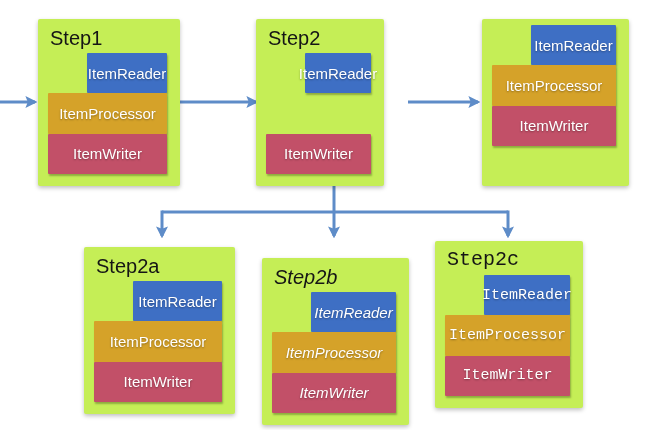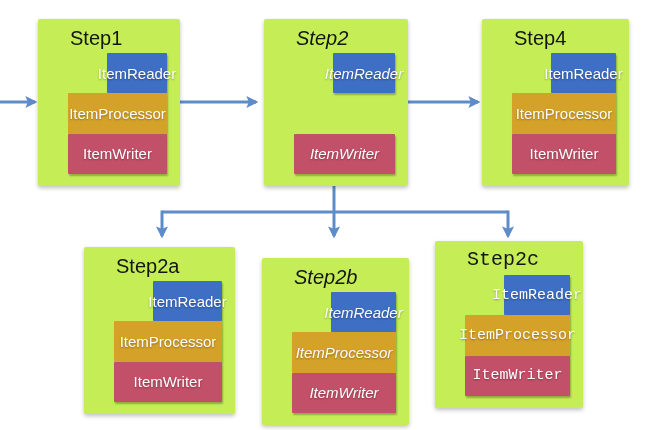--- a/index.html
+++ b/index.html
@@ -32,24 +32,24 @@
     fill:none;
   }
   .arrowhead-shape{fill:var(--connector);}
   .step{
     position:absolute;
     box-sizing:border-box;
     height:167px;
     background:var(--step-background);
     border-radius:2px;
     box-shadow:0 2px 4px rgba(0,0,0,0.25);
-    padding:6px 13px 12px 30px;
+    padding:6px 13px 12px 10px;
   }
   .s1{left:38px;top:19px;width:142px;}
-  .s2{left:264px;top:19px;width:144px;font-style:italic;}
+  .s2{left:256px;top:19px;width:128px;}
   .s4{left:482px;top:19px;width:147px;}
   .s2a{left:84px;top:247px;width:151px;}
   .s2b{left:262px;top:258px;width:147px;font-style:italic;}
   .s2c{left:435px;top:241px;width:148px;font-family:Liberation Mono, monospace;}
   .step-title{
     font-size:20px;
     line-height:26px;
     color:var(--title-text);
     margin:0 0 2px 2px;
     white-space:nowrap;
@@ -108,21 +108,20 @@
   <div class="step s2">
     <div class="step-title">Step2</div>
     <div class="components">
       <div class="component reader">ItemReader</div>
       <div class="component empty"></div>
       <div class="component writer">ItemWriter</div>
     </div>
   </div>
 
   <div class="step s4">
-    <div class="step-title">Step4</div>
     <div class="components">
       <div class="component reader">ItemReader</div>
       <div class="component processor">ItemProcessor</div>
       <div class="component writer">ItemWriter</div>
     </div>
   </div>
 
   <div class="step s2a">
     <div class="step-title">Step2a</div>
     <div class="components">

